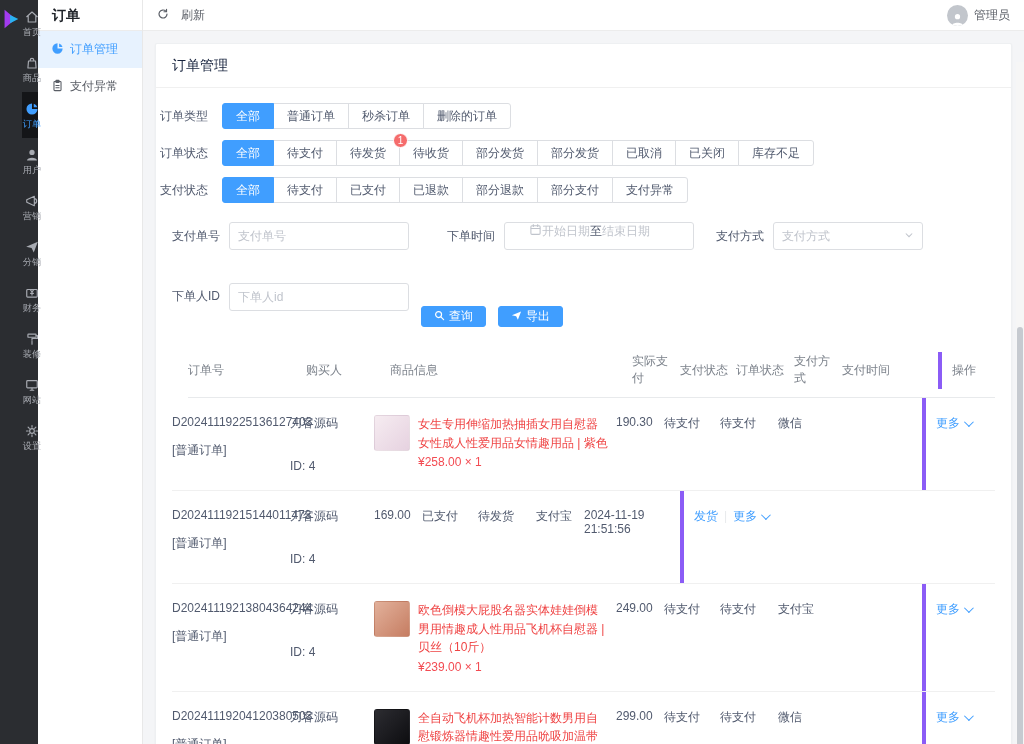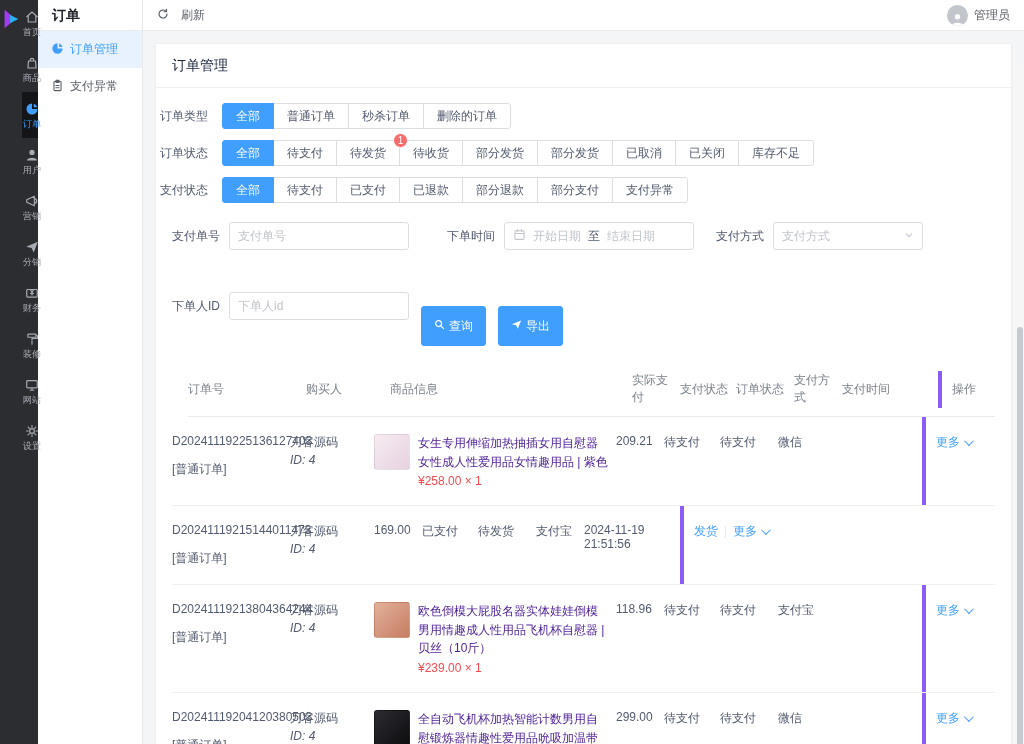--- a/index.html
+++ b/index.html
@@ -52,52 +52,52 @@
   .fbadge { position:absolute; top:-8px; right:-9px; min-width:15px; height:15px; line-height:13px; padding:0 3px;
     background:#f56c6c; color:#fff; border:1px solid #fff; border-radius:8px; font-size:10px; text-align:center; z-index:2; }
 
   
   .search { padding:6px 16px 0; }
   .search-row { display:flex; align-items:center; margin-bottom:16px; }
   .slabel { margin-right:9px; color:#515a6e; white-space:nowrap; }
   .tinput { width:180px; height:28px; border:1px solid #dcdee2; border-radius:3px; padding:0 8px; font-size:12px;
     color:#515a6e; outline:none; font-family:inherit; }
   .tinput::placeholder { color:#c0c4cc; }
-  .daterange { width:190px; height:28px; border:1px solid #dcdee2; border-radius:3px; display:flex; align-items:center;
-    padding:0 8px; gap:7px; color:#c0c4cc; }
+  .daterange { width:190px; height:28px; border:1px solid #dcdee2; border-radius:3px; display:flex; 
+    padding:0 24px; color:#c0c4cc; }
   .daterange svg { width:13px; height:13px; flex:0 0 13px; }
   .daterange .sep { color:#515a6e; }
   .selectbox { width:150px; height:28px; border:1px solid #dcdee2; border-radius:3px; display:flex; align-items:center;
     justify-content:space-between; padding:0 8px; color:#c0c4cc; cursor:pointer; }
   .gap-lg { margin-left:38px; } .gap-md { margin-left:22px; }
-  .pbtn { height:40px; padding:0 12px; background:#409eff; border:1px solid #409eff; color:#fff; border-radius:3px;
+  .pbtn { height:21px; padding:0 12px; background:#409eff; border:1px solid #409eff; color:#fff; border-radius:3px;
     display:flex; align-items:center; gap:4px; font-size:12px; cursor:pointer; margin-left:12px; font-family:inherit;margin-top:40px; }
   .pbtn svg { width:11px; height:11px; }
 
   
   .tbl { margin:4px 16px 0; }
   .thead { display:flex; align-items:center; border-bottom:1px solid #e8eaec; color:#7d838c;margin-left:16px; }
   .thead .cell { padding:10px 8px 10px 0; }
   .trow { display:flex; border-bottom:1px solid #f0f0f0; }
   .trow .cell { padding:17px 8px 17px 0; }
   .c0 { width:118px; flex:0 0 118px; }
   .c1 { width:84px;  flex:0 0 84px; }
   .c2 { width:242px; flex:0 0 242px; }
   .c3 { width:48px;  flex:0 0 48px; }
   .c4 { width:56px;  flex:0 0 56px; }
   .c5 { width:58px;  flex:0 0 58px; }
   .c6 { width:48px;  flex:0 0 48px; }
   .c7 { width:96px;  flex:0 0 96px; }
   .c8 { flex:1; border-left:4px solid #8b5cf6; padding-left:10px !important; }
   .order-no { color:#515a6e; }
   .order-type { margin-top:13px; }
-  .buyer-id { margin-top:2px;font-style:italic; }
+  .buyer-id { margin-top:27px; }
   .prod { display:flex; }
   .thumb { width:36px; height:36px; border-radius:3px; flex:0 0 36px; margin-right:8px; border:1px solid rgba(0,0,0,.04); }
-  .ptitle { line-height:1.55; color:#4c1d95; }
+  .ptitle { line-height:1.55; color:#ef4444; }
   .pprice { margin-top:3px; color:#f34b52; }
   .alink { color:#409eff; cursor:pointer; white-space:nowrap; }
   .adiv { color:#e8eaec; margin:0 6px; }
   .chev { display:inline-block; width:7px; height:7px; border-right:1px solid #409eff; border-bottom:1px solid #409eff;
     transform:rotate(45deg) translateY(-2px); margin-left:4px; }
 
   
   .vscroll { position:absolute; right:0; top:31px; bottom:0; width:8px; background:#f6f6f6; }
   .vthumb { position:absolute; right:1px; top:265px; width:6px; height:445px; background:#c6cad0; border-radius:3px; }
 </style>
@@ -361,21 +361,21 @@
                 </div>
                 <div class="cell c2">
                   <div class="prod">
                     <div class="thumb" style="background:linear-gradient(135deg,#f6ecf1,#e6d2e0)"></div>
                     <div class="pinfo">
                       <div class="ptitle">女生专用伸缩加热抽插女用自慰器女性成人性爱用品女情趣用品 | 紫色</div>
                       <div class="pprice">¥258.00 × 1</div>
                     </div>
                   </div>
                 </div>
-                <div class="cell c3">209.21</div>
+                <div class="cell c3">190.30</div>
                 <div class="cell c4">待支付</div>
                 <div class="cell c5">待支付</div>
                 <div class="cell c6">微信</div>
                 <div class="cell c7"></div>
                 <div class="cell c8"><span class="alink">更多<span class="chev"></span></span></div>
               </div>
               <div class="trow">
                 <div class="cell c0">
                   <div class="order-no">D20241119215144011473</div>
                   <div class="order-type">[普通订单]</div>
@@ -402,21 +402,21 @@
                 </div>
                 <div class="cell c2">
                   <div class="prod">
                     <div class="thumb" style="background:linear-gradient(135deg,#e2b19b,#c67d62)"></div>
                     <div class="pinfo">
                       <div class="ptitle">欧色倒模大屁股名器实体娃娃倒模男用情趣成人性用品飞机杯自慰器 | 贝丝（10斤）</div>
                       <div class="pprice">¥239.00 × 1</div>
                     </div>
                   </div>
                 </div>
-                <div class="cell c3">118.96</div>
+                <div class="cell c3">249.00</div>
                 <div class="cell c4">待支付</div>
                 <div class="cell c5">待支付</div>
                 <div class="cell c6">支付宝</div>
                 <div class="cell c7"></div>
                 <div class="cell c8"><span class="alink">更多<span class="chev"></span></span></div>
               </div>
               <div class="trow">
                 <div class="cell c0">
                   <div class="order-no">D20241119204120380503</div>
                   <div class="order-type">[普通订单]</div>

